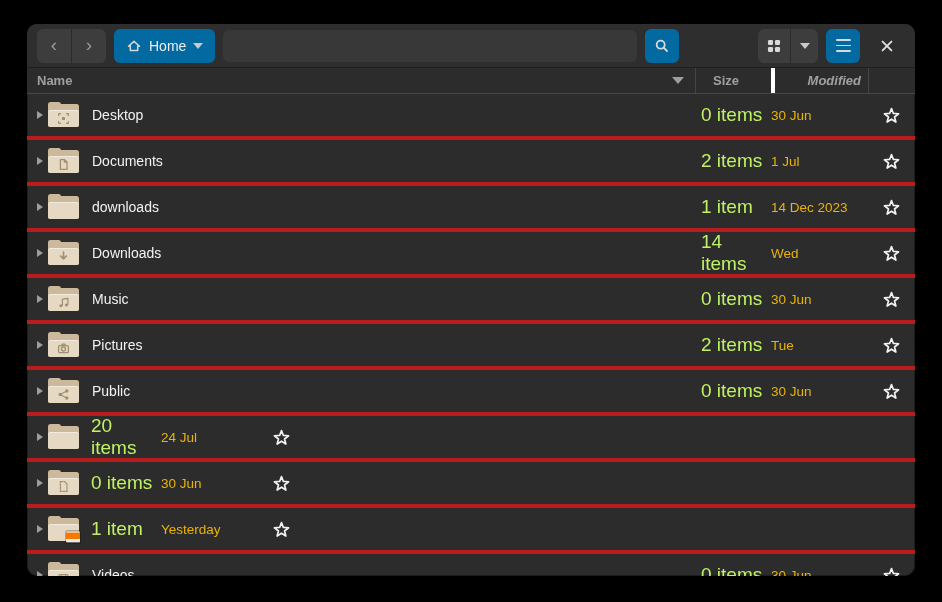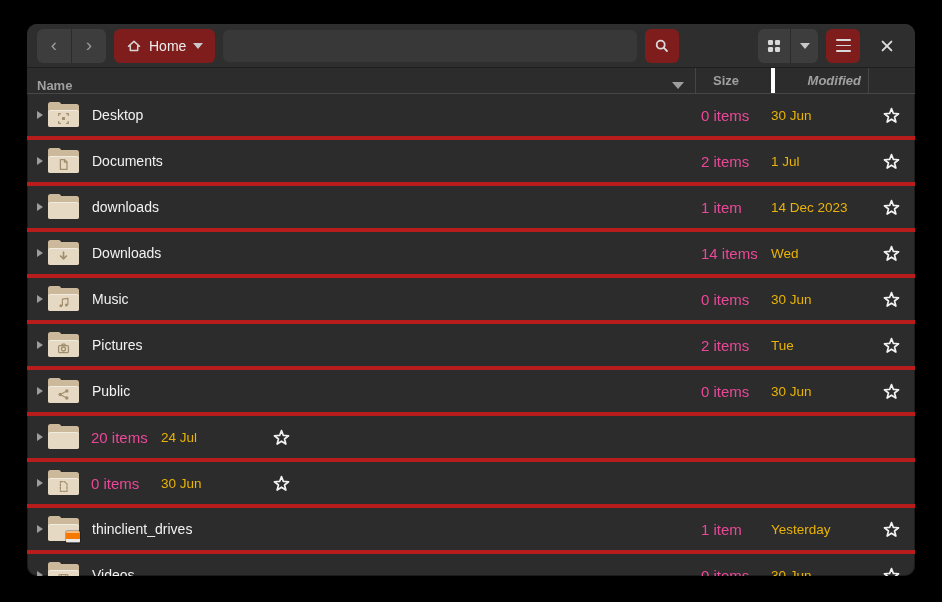--- a/index.html
+++ b/index.html
@@ -3,21 +3,21 @@
 <meta charset="utf-8">
 <style>
   html,body{margin:0;padding:0;background:#000;width:942px;height:602px;overflow:hidden;
     font-family:"Liberation Sans", sans-serif;-webkit-font-smoothing:antialiased;}
   *{box-sizing:border-box;}
   .window{position:absolute;left:27px;top:24px;width:888px;height:552px;background:#2c2c2c;
     border-radius:10px;overflow:hidden;box-shadow:inset 0 1px 0 rgba(255,255,255,.07), inset 0 0 0 1px rgba(0,0,0,.35);}
   
   .headerbar{height:44px;background:#2e2e2e;display:flex;align-items:center;
     padding:0 14px 0 10px;border-bottom:1px solid #1e1e1e;}
-  .btn{background:#7f1d1d;border-radius:6px;height:34px;display:flex;align-items:center;
+  .btn{background:#0369a1;border-radius:6px;height:34px;display:flex;align-items:center;
     justify-content:center;cursor:default;color:#d9d9d9;}
   .sq{width:34px;}
   .linked{display:flex;background:#3d3d3d;border-radius:6px;overflow:hidden;}
   .linked .seg{background:transparent;border-radius:0;}
   .linked .sep{width:1px;background:#2b2b2b;margin:0;}
   .chev{font-size:19px;color:#9b9b9b;line-height:1;margin-top:-2px;}
   .home-btn{padding:0 12px;margin-left:8px;gap:7px;}
   .home-label{color:#ededed;font-size:14px;}
   .caret-down{width:0;height:0;border-left:5px solid transparent;border-right:5px solid transparent;
     border-top:6px solid #c9c9c9;}
@@ -29,21 +29,21 @@
   .grid-icon span{background:#d9d9d9;border-radius:1.2px;}
   .view-grid-seg{width:32px;}
   .view-caret-seg{width:27px;}
   .menu-btn{margin-left:8px;}
   .burger{display:flex;flex-direction:column;gap:3.6px;}
   .burger span{width:15px;height:1.9px;background:#d9d9d9;border-radius:1px;}
   .close-btn{margin-left:13px;width:28px;height:28px;display:flex;align-items:center;
     justify-content:center;background:transparent;border-radius:14px;}
   
   .colheader{height:26px;display:flex;background:#2c2c2c;border-bottom:1px solid #474747;
-    color:#a0a0a0;font-size:13px;font-weight:700;align-items:flex-end;position:relative;}
+    color:#a0a0a0;font-size:13px;font-weight:700;align-items:center;position:relative;}
   .col-name{width:668px;padding-left:10px;position:relative;display:flex;align-items:center;}
   .sort-caret{position:absolute;right:11px;width:0;height:0;border-left:6px solid transparent;
     border-right:6px solid transparent;border-top:7px solid #9e9e9e;}
   .col-size{width:76px;padding-left:17px;border-left:1px solid #454545;height:100%;display:flex;align-items:center;}
   .col-modified{width:97px;padding-right:7px;border-left:4px solid #ffffff;height:100%;
     display:flex;align-items:center;justify-content:flex-end;font-style:italic;}
   .col-star{flex:1;border-left:1px solid #454545;height:100%;}
   
   .rows{position:relative;}
   .row{height:46px;display:flex;align-items:center;border-bottom:4px solid #b91c1c;}
@@ -57,21 +57,21 @@
   .folder .front{position:absolute;left:0;top:7px;width:31px;height:17px;background:#e6d9c3;
     border-radius:2.5px;box-shadow:inset 0 1px 0 rgba(255,255,255,.45);}
   .folder .emblem{position:absolute;left:9px;top:9px;width:13px;height:13px;}
   .folder .drive{position:absolute;right:-1px;bottom:-1px;width:14px;height:12px;border-radius:2px;
     overflow:hidden;background:#f57900;box-shadow:0 0 0 1px rgba(0,0,0,.25);}
   .folder .drive i{display:block;position:absolute;left:0;right:0;}
   .folder .drive .shine{top:0;height:2px;background:rgba(255,255,255,.5);}
   .folder .drive .base{bottom:1px;height:3px;background:#e9e9e9;}
   .folder .drive .edge{bottom:0;height:1px;background:#6b6b6b;}
   .name-cell{flex:1;color:#f2f2f2;font-size:14px;padding-left:7px;white-space:nowrap;overflow:hidden;}
-  .size-cell{width:76px;padding-left:6px;color:#ec4899;font-size:15px;}
+  .size-cell{width:76px;padding-left:6px;color:#bef264;font-size:19px;}
   .mod-cell{width:97px;padding-right:7px;color:#eab308;font-size:13.5px;text-align:left;}
   .star-cell{width:47px;display:flex;align-items:center;justify-content:center;}
   svg{display:block;}
 </style>
 </head>
 <body>
 
 <div class="window">
 
   <div class="headerbar">
@@ -368,21 +368,20 @@
         <span class="back"></span>
             <span class="tab"></span>
             <span class="front"></span>
         <span class="drive">
               <i class="shine"></i>
               <i class="base"></i>
               <i class="edge"></i>
             </span>
       </span>
     </div>
-    <div class="name-cell">thinclient_drives</div>
     <div class="size-cell">1 item</div>
     <div class="mod-cell">Yesterday</div>
     <div class="star-cell">
           <svg width="17" height="17" viewBox="0 0 16 16">
   <path d="M8 1.5 L9.76 6.07 L14.66 6.34 L10.85 9.43 L12.11 14.16 L8 11.5 L3.89 14.16 L5.15 9.43 L1.34 6.34 L6.24 6.07 Z" fill="none" stroke="#f2f2f2" stroke-width="1.6" stroke-linejoin="round"></path>
           </svg>
         </div>
       </div>
       <div class="row">
     <div class="expander-cell">

